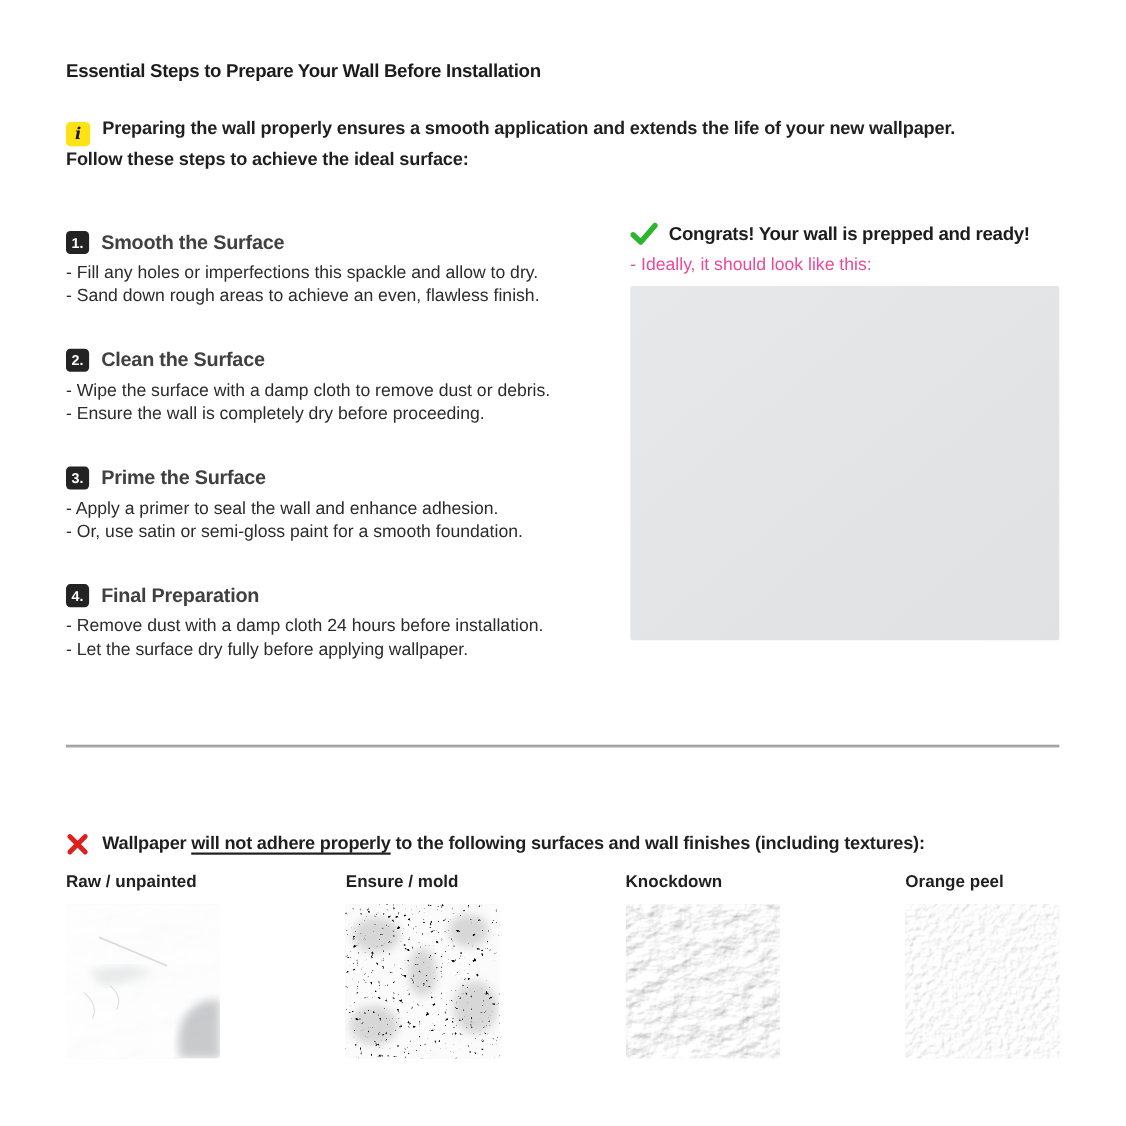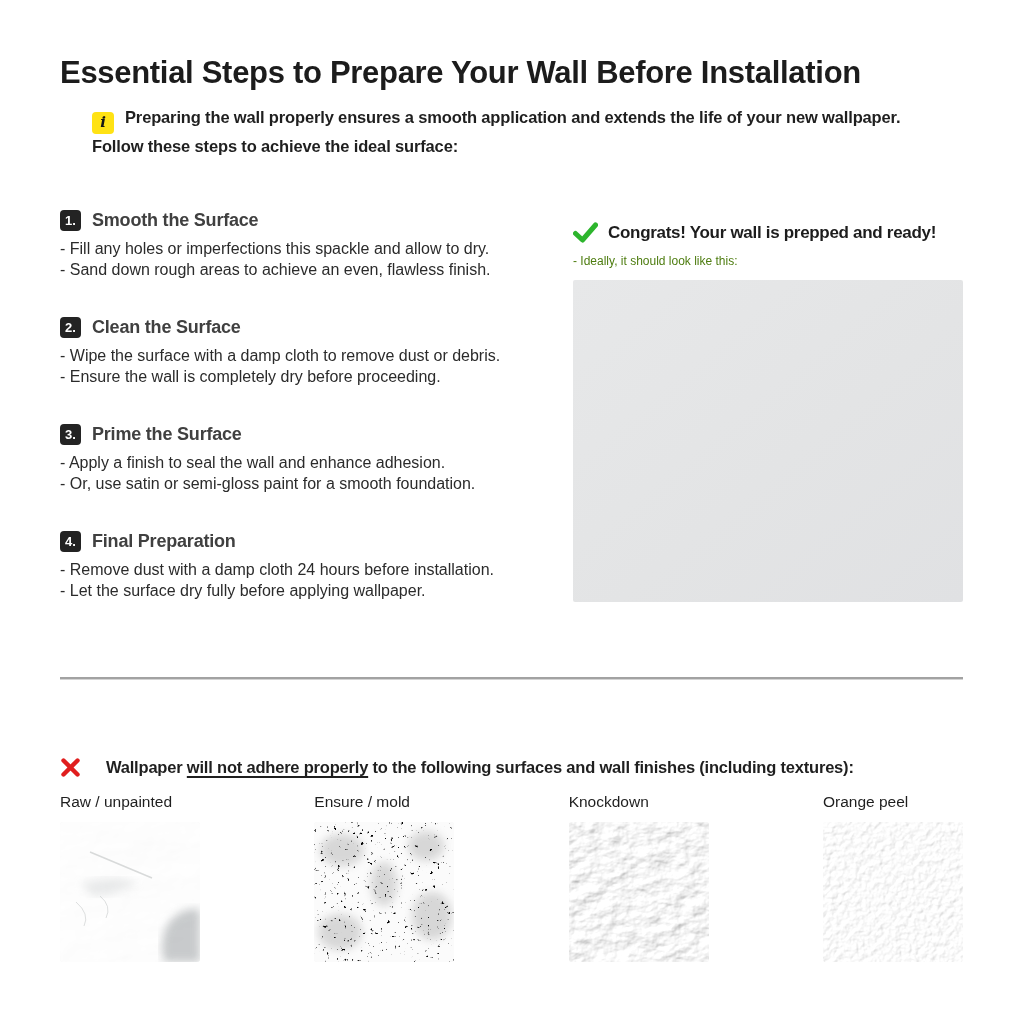--- a/index.html
+++ b/index.html
@@ -1,58 +1,58 @@
 <!DOCTYPE html>
 <html><head>
 <meta charset="utf-8">
 <style>
   * { margin:0; padding:0; box-sizing:border-box; }
   html,body { background:#ffffff; }
   body { font-family:"Liberation Sans", sans-serif; color:#1f1f1f; }
   .page { position:relative; width:1024px; height:1024px; background:#ffffff; overflow:hidden; }
 
-  .title { position:absolute; left:60px; top:55px; font-size:31px; font-weight:700;
+  .title { position:absolute; left:60px; top:55px; font-size:17px; font-weight:700;
            letter-spacing:-0.3px; color:#1c1c1c; white-space:nowrap; }
 
   .intro { position:absolute; left:60px; top:105px; width:930px; font-size:16.5px;
-           font-weight:700; letter-spacing:-0.15px; line-height:24px; color:#1f1f1f;margin-left:32px; }
+           font-weight:700; letter-spacing:-0.15px; line-height:24px; color:#1f1f1f; }
   .intro-line { white-space:nowrap; }
   .info-icon { display:inline-block; width:22px; height:22px; background:#ffe214;
                border-radius:4px; color:#151515; text-align:center; line-height:21px;
                font-family:"DejaVu Serif", serif; font-style:italic; font-weight:700;
                font-size:15px; vertical-align:-4px; margin-right:11px; }
 
   .steps-col { position:absolute; left:60px; top:210px; width:470px; }
   .step { margin-bottom:37px; }
   .step-heading { display:flex; align-items:center; gap:11px; margin-bottom:8px; }
   .num-badge { display:inline-flex; align-items:center; justify-content:center;
                width:21px; height:21px; background:#232323; border-radius:4px;
                color:#ffffff; font-size:13px; font-weight:700; flex:0 0 auto; }
   .step-title { font-size:18px; font-weight:700; color:#404040; letter-spacing:-0.2px; white-space:nowrap; }
   .step-line { font-size:16px; line-height:20.5px; color:#2b2b2b; white-space:nowrap; }
 
-  .result-col { position:absolute; left:573px; top:222px; width:390px; }
+  .result-col { position:absolute; left:573px; top:202px; width:390px; }
   .result-heading { display:flex; align-items:center; gap:10px; margin-bottom:8px; }
   .result-title { font-size:17px; font-weight:700; color:#1d1d1d; letter-spacing:-0.3px; white-space:nowrap; }
-  .result-sub { font-size:12px; line-height:20.5px; color:#4d7c0f; }
+  .result-sub { font-size:16px; line-height:20.5px; color:#ec4899; }
   .wall-panel { margin-top:8px; width:390px; height:322px; border-radius:2px;
                 background:linear-gradient(140deg,#e7e8e9 0%,#e3e4e5 55%,#e0e1e3 100%); }
 
   .divider { position:absolute; left:60px; top:677px; width:903px; height:2px;
              background:#a2a2a2; box-shadow:0 1px 0 rgba(160,160,160,0.45); }
 
   .warning { position:absolute; left:60px; top:757px; display:flex; align-items:center;
-             gap:25px; font-size:16.5px; font-weight:700; letter-spacing:-0.2px;
+             gap:12px; font-size:16.5px; font-weight:700; letter-spacing:-0.2px;
              color:#1f1f1f; white-space:nowrap; }
   .warning .em { text-decoration:underline; text-underline-offset:3px; text-decoration-thickness:1.5px; }
   .x-icon, .check-icon { flex:0 0 auto; display:inline-block; }
 
   .textures-row { position:absolute; left:60px; top:793px; width:903px;
                   display:flex; justify-content:space-between; }
-  .texture-cell { width:140px; }
+  .texture-cell { width:140px;font-weight:bold; }
   .texture-label { font-size:15.5px; color:#1f1f1f; margin-bottom:11px; white-space:nowrap; }
   .tex { display:block; width:140px; height:140px; border-radius:3px; background:#f4f4f4; }
   .defs-holder { position:absolute; width:0; height:0; overflow:hidden; }
 </style>
 </head>
 <body>
 
 <svg class="defs-holder" aria-hidden="true">
   <defs>
     <filter id="f-blur">
@@ -122,21 +122,21 @@
       </div>
       <div class="step-line">- Wipe the surface with a damp cloth to remove dust or debris.</div>
       <div class="step-line">- Ensure the wall is completely dry before proceeding.</div>
     </div>
 
     <div class="step">
       <div class="step-heading">
         <span class="num-badge">3.</span>
         <span class="step-title">Prime the Surface</span>
       </div>
-      <div class="step-line">- Apply a finish to seal the wall and enhance adhesion.</div>
+      <div class="step-line">- Apply a primer to seal the wall and enhance adhesion.</div>
       <div class="step-line">- Or, use satin or semi-gloss paint for a smooth foundation.</div>
     </div>
 
     <div class="step">
       <div class="step-heading">
         <span class="num-badge">4.</span>
         <span class="step-title">Final Preparation</span>
       </div>
       <div class="step-line">- Remove dust with a damp cloth 24 hours before installation.</div>
       <div class="step-line">- Let the surface dry fully before applying wallpaper.</div>

